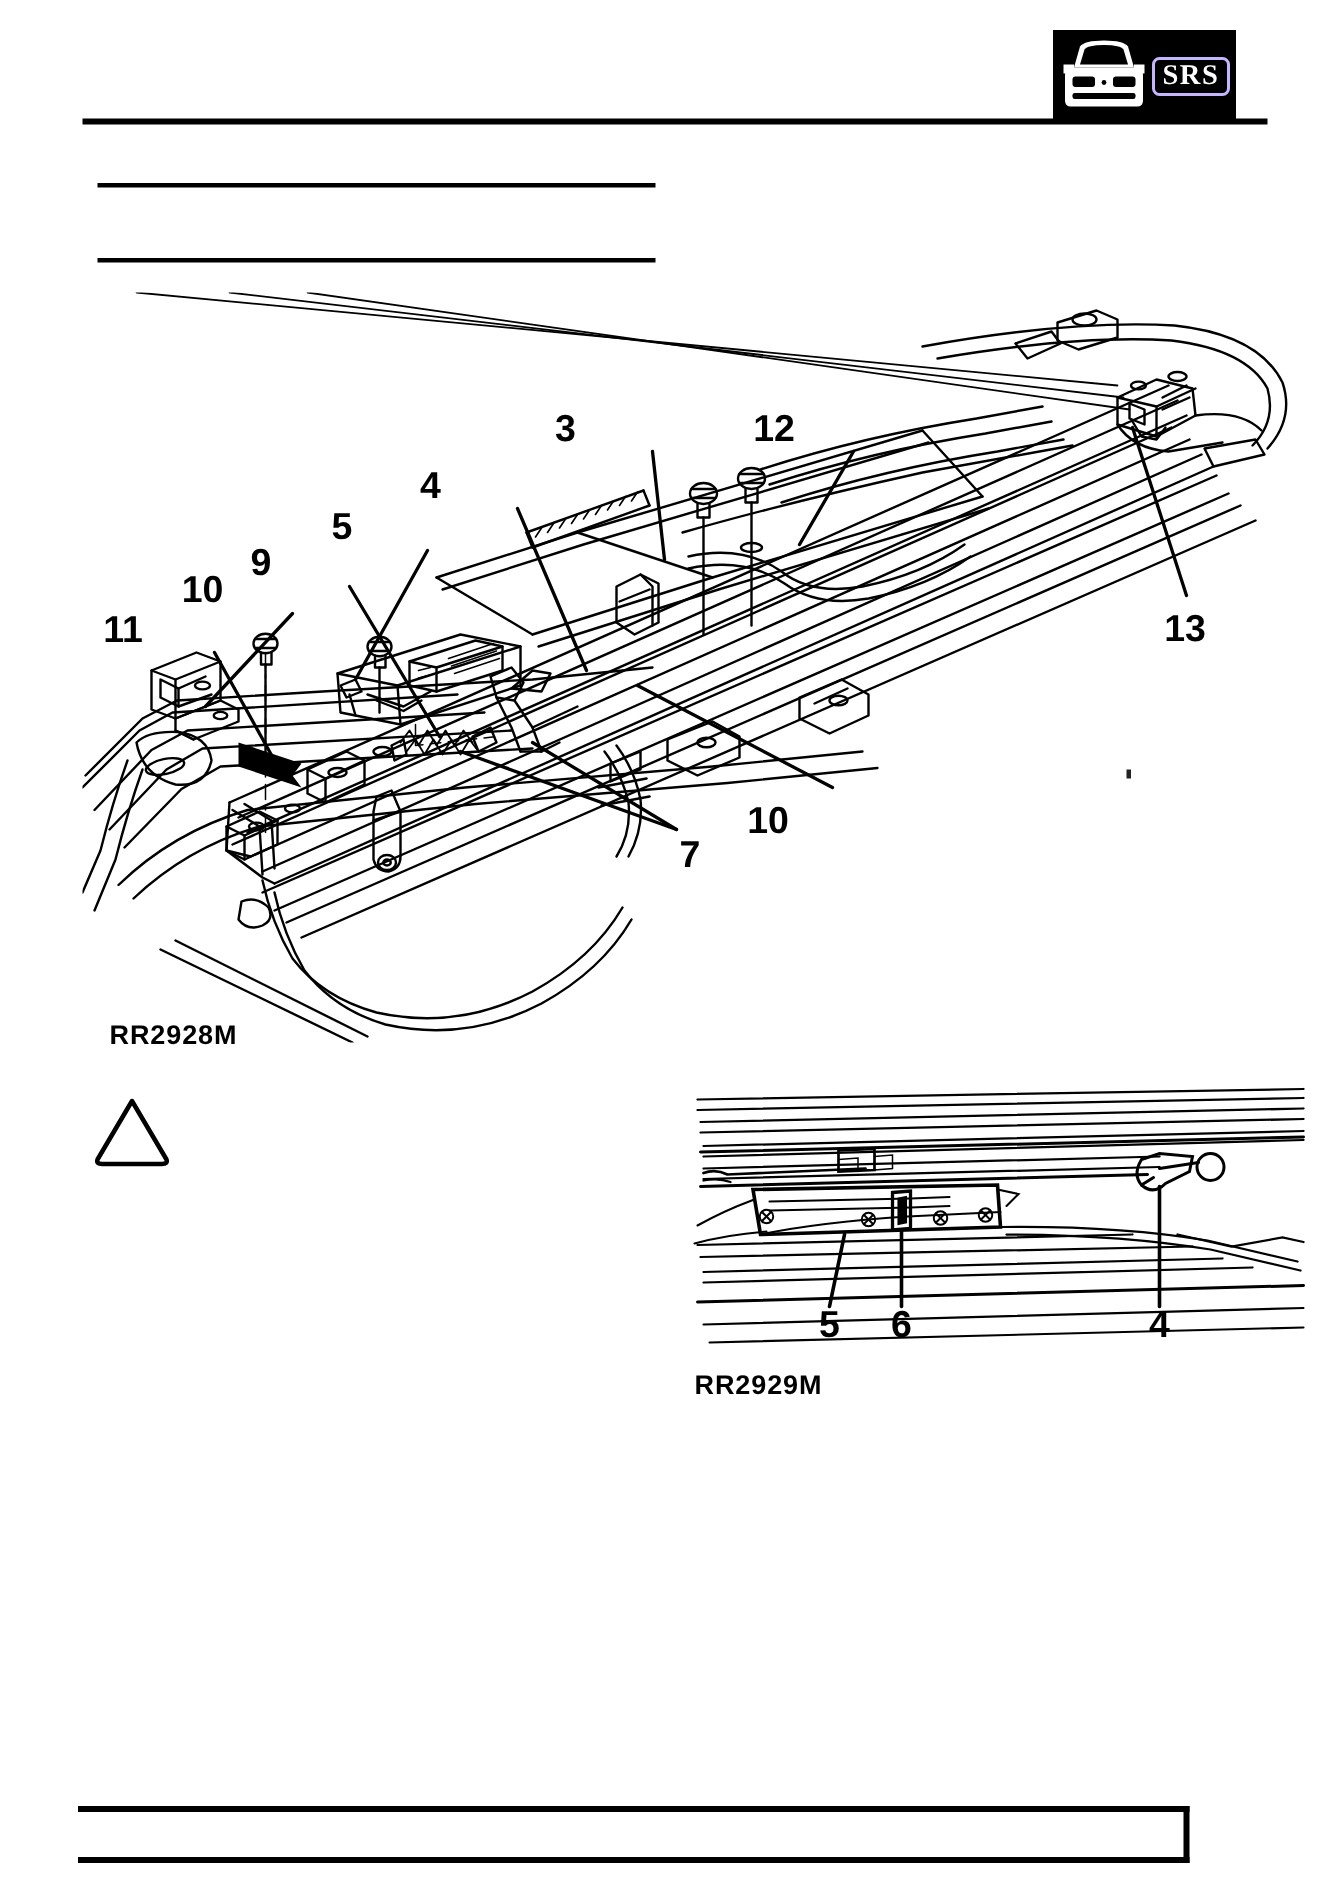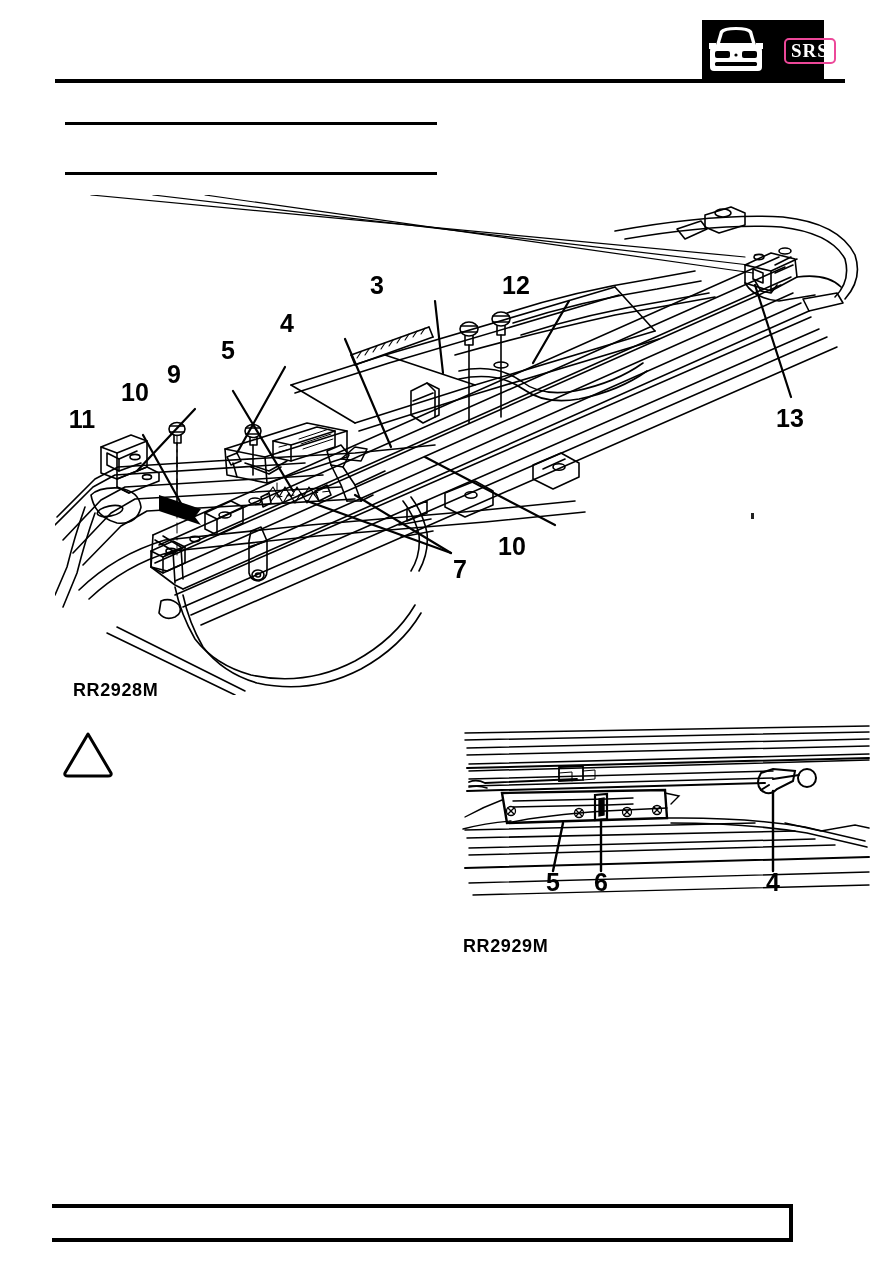--- a/index.html
+++ b/index.html
@@ -18,39 +18,39 @@
   #hdr-rule-3{left:65px;top:172px;width:372px;height:3px;}
 
   
   #srs-badge{
     position:absolute;left:702px;top:20px;width:122px;height:62px;
     background:#000;display:flex;align-items:center;justify-content:flex-start;
     padding-left:4px;box-sizing:border-box;
   }
   #srs-car{width:60px;height:52px;flex:0 0 auto;}
   #srs-text-box{
-    margin-left:18px;border:2px solid #ec4899;border-radius:5px;
+    margin-left:2px;border:2px solid #c4b5fd;border-radius:5px;
     padding:1px 5px 2px 5px;
   }
   #srs-text-box span{
     color:#fff;font-family:"Liberation Serif", serif;font-weight:bold;
     font-size:19px;letter-spacing:1px;line-height:1;display:block;
   }
 
   
   .fig{position:absolute;}
   #fig-main{left:55px;top:195px;width:838px;height:500px;}
   #fig-detail{left:455px;top:705px;width:420px;height:215px;}
 
   .fig-caption{
     position:absolute;font-family:"Liberation Sans", sans-serif;
     font-weight:bold;font-size:18px;letter-spacing:.6px;color:#000;
   }
   #cap-main{left:73px;top:680px;}
-  #cap-detail{left:463px;top:913px;margin-top:23px;}
+  #cap-detail{left:463px;top:913px;}
 
   
   #warn-tri{position:absolute;left:62px;top:730px;width:52px;height:48px;}
 
   
   .ft-rule{position:absolute;background:#000;}
   #ft-rule-top{left:52px;top:1204px;width:741px;height:4px;}
   #ft-rule-bot{left:52px;top:1238px;width:741px;height:4px;}
   #ft-rule-right{left:789px;top:1204px;width:4px;height:38px;}
 

